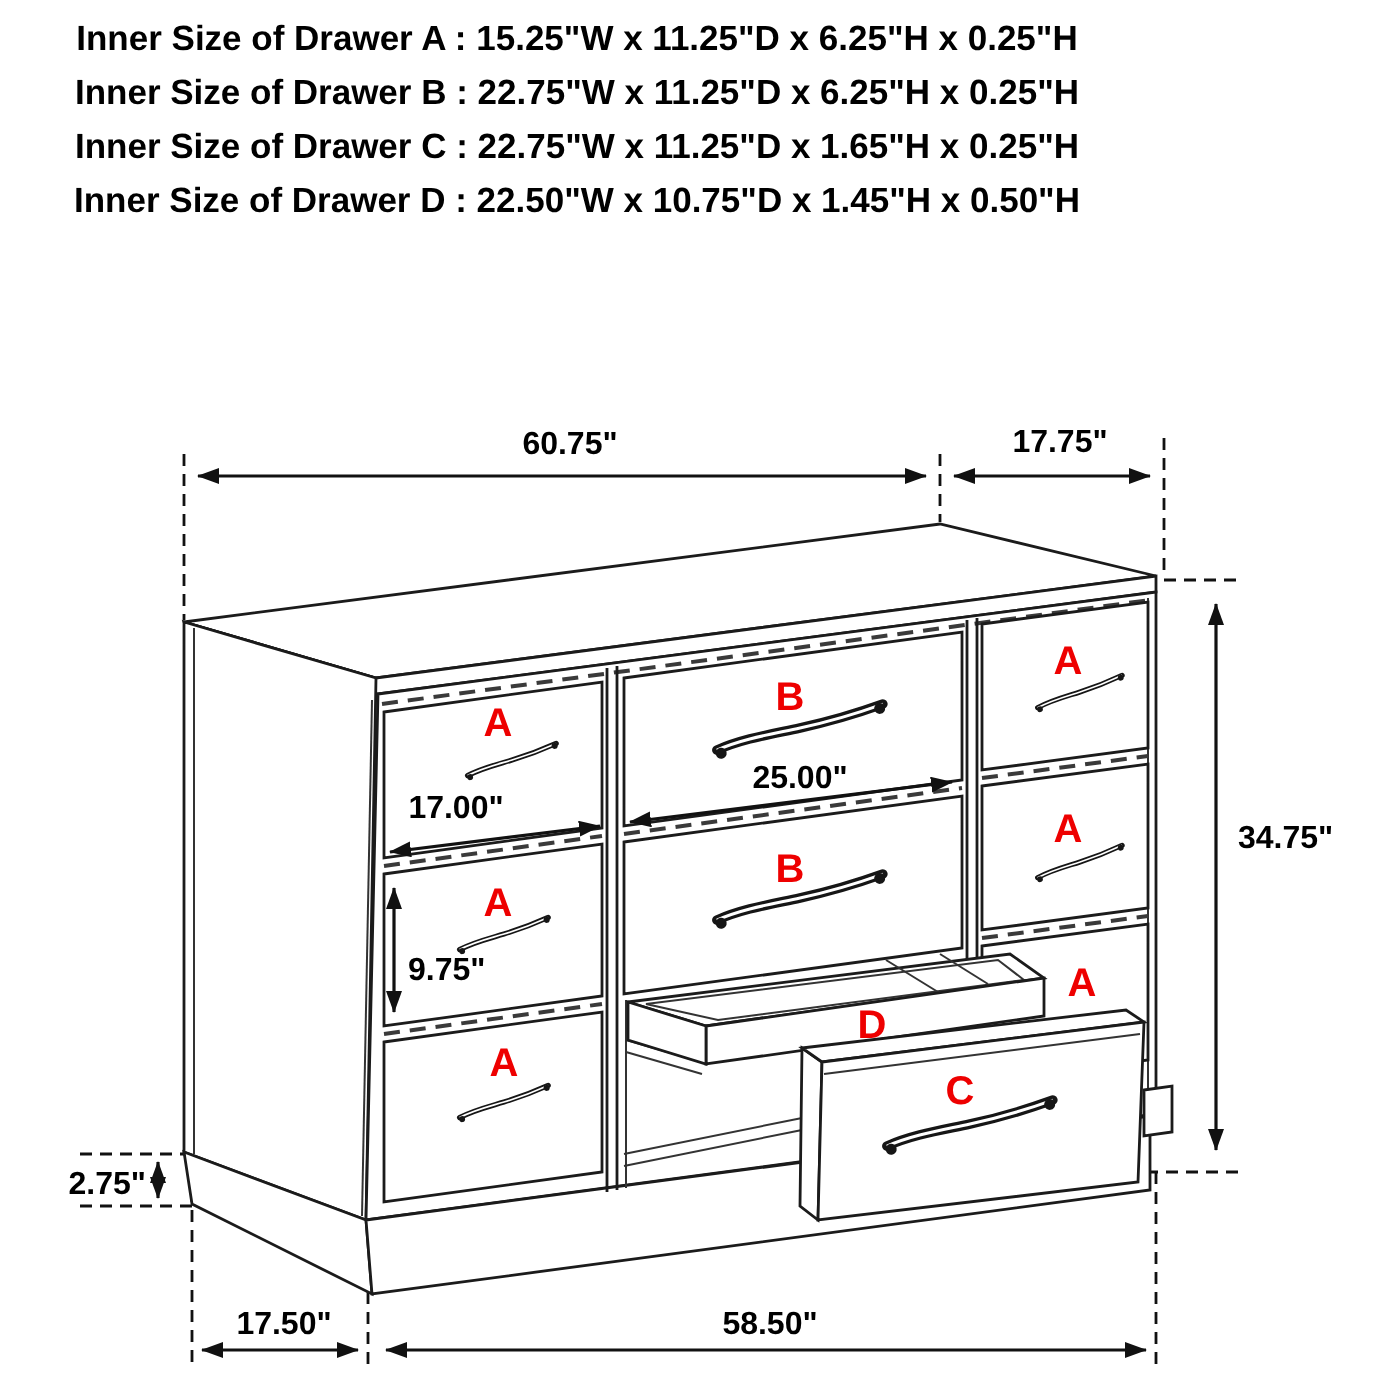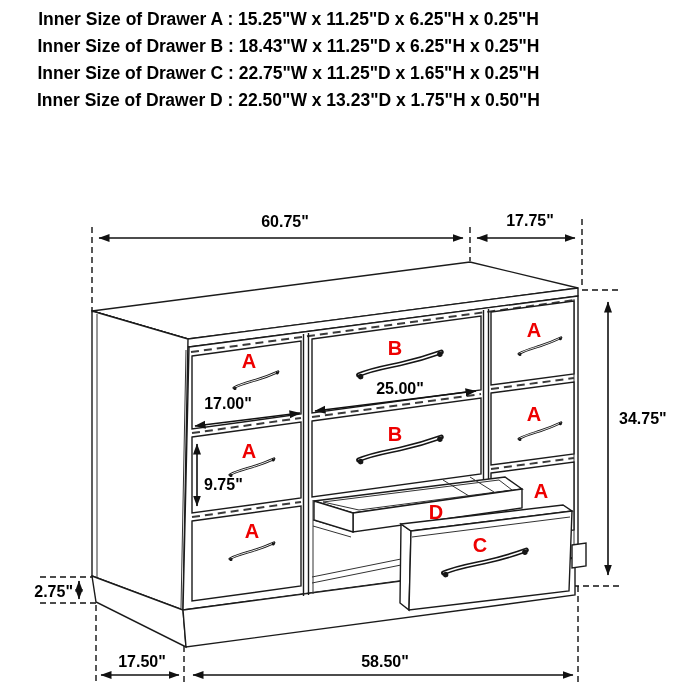--- a/index.html
+++ b/index.html
@@ -166,18 +166,18 @@
       </g>
       <g>
         <line class="dimline" x1="193" y1="675" x2="573" y2="675" marker-start="url(#ah)" marker-end="url(#ah)"></line>
         <text class="dim" x="385" y="667" text-anchor="middle">58.50"</text>
       </g>
     </g>
   </svg>
 
   <div id="header">
     <div>Inner Size of Drawer A : 15.25"W x 11.25"D x 6.25"H x 0.25"H</div>
-    <div>Inner Size of Drawer B : 18.43"W x 11.25"D x 6.25"H x 0.25"H</div>
+    <div>Inner Size of Drawer B : 22.75"W x 11.25"D x 6.25"H x 0.25"H</div>
     <div>Inner Size of Drawer C : 22.75"W x 11.25"D x 1.65"H x 0.25"H</div>
-    <div>Inner Size of Drawer D : 22.50"W x 13.23"D x 1.75"H x 0.50"H</div>
+    <div>Inner Size of Drawer D : 22.50"W x 10.75"D x 1.45"H x 0.50"H</div>
   </div>
 
 </div>
 
 </body></html>

